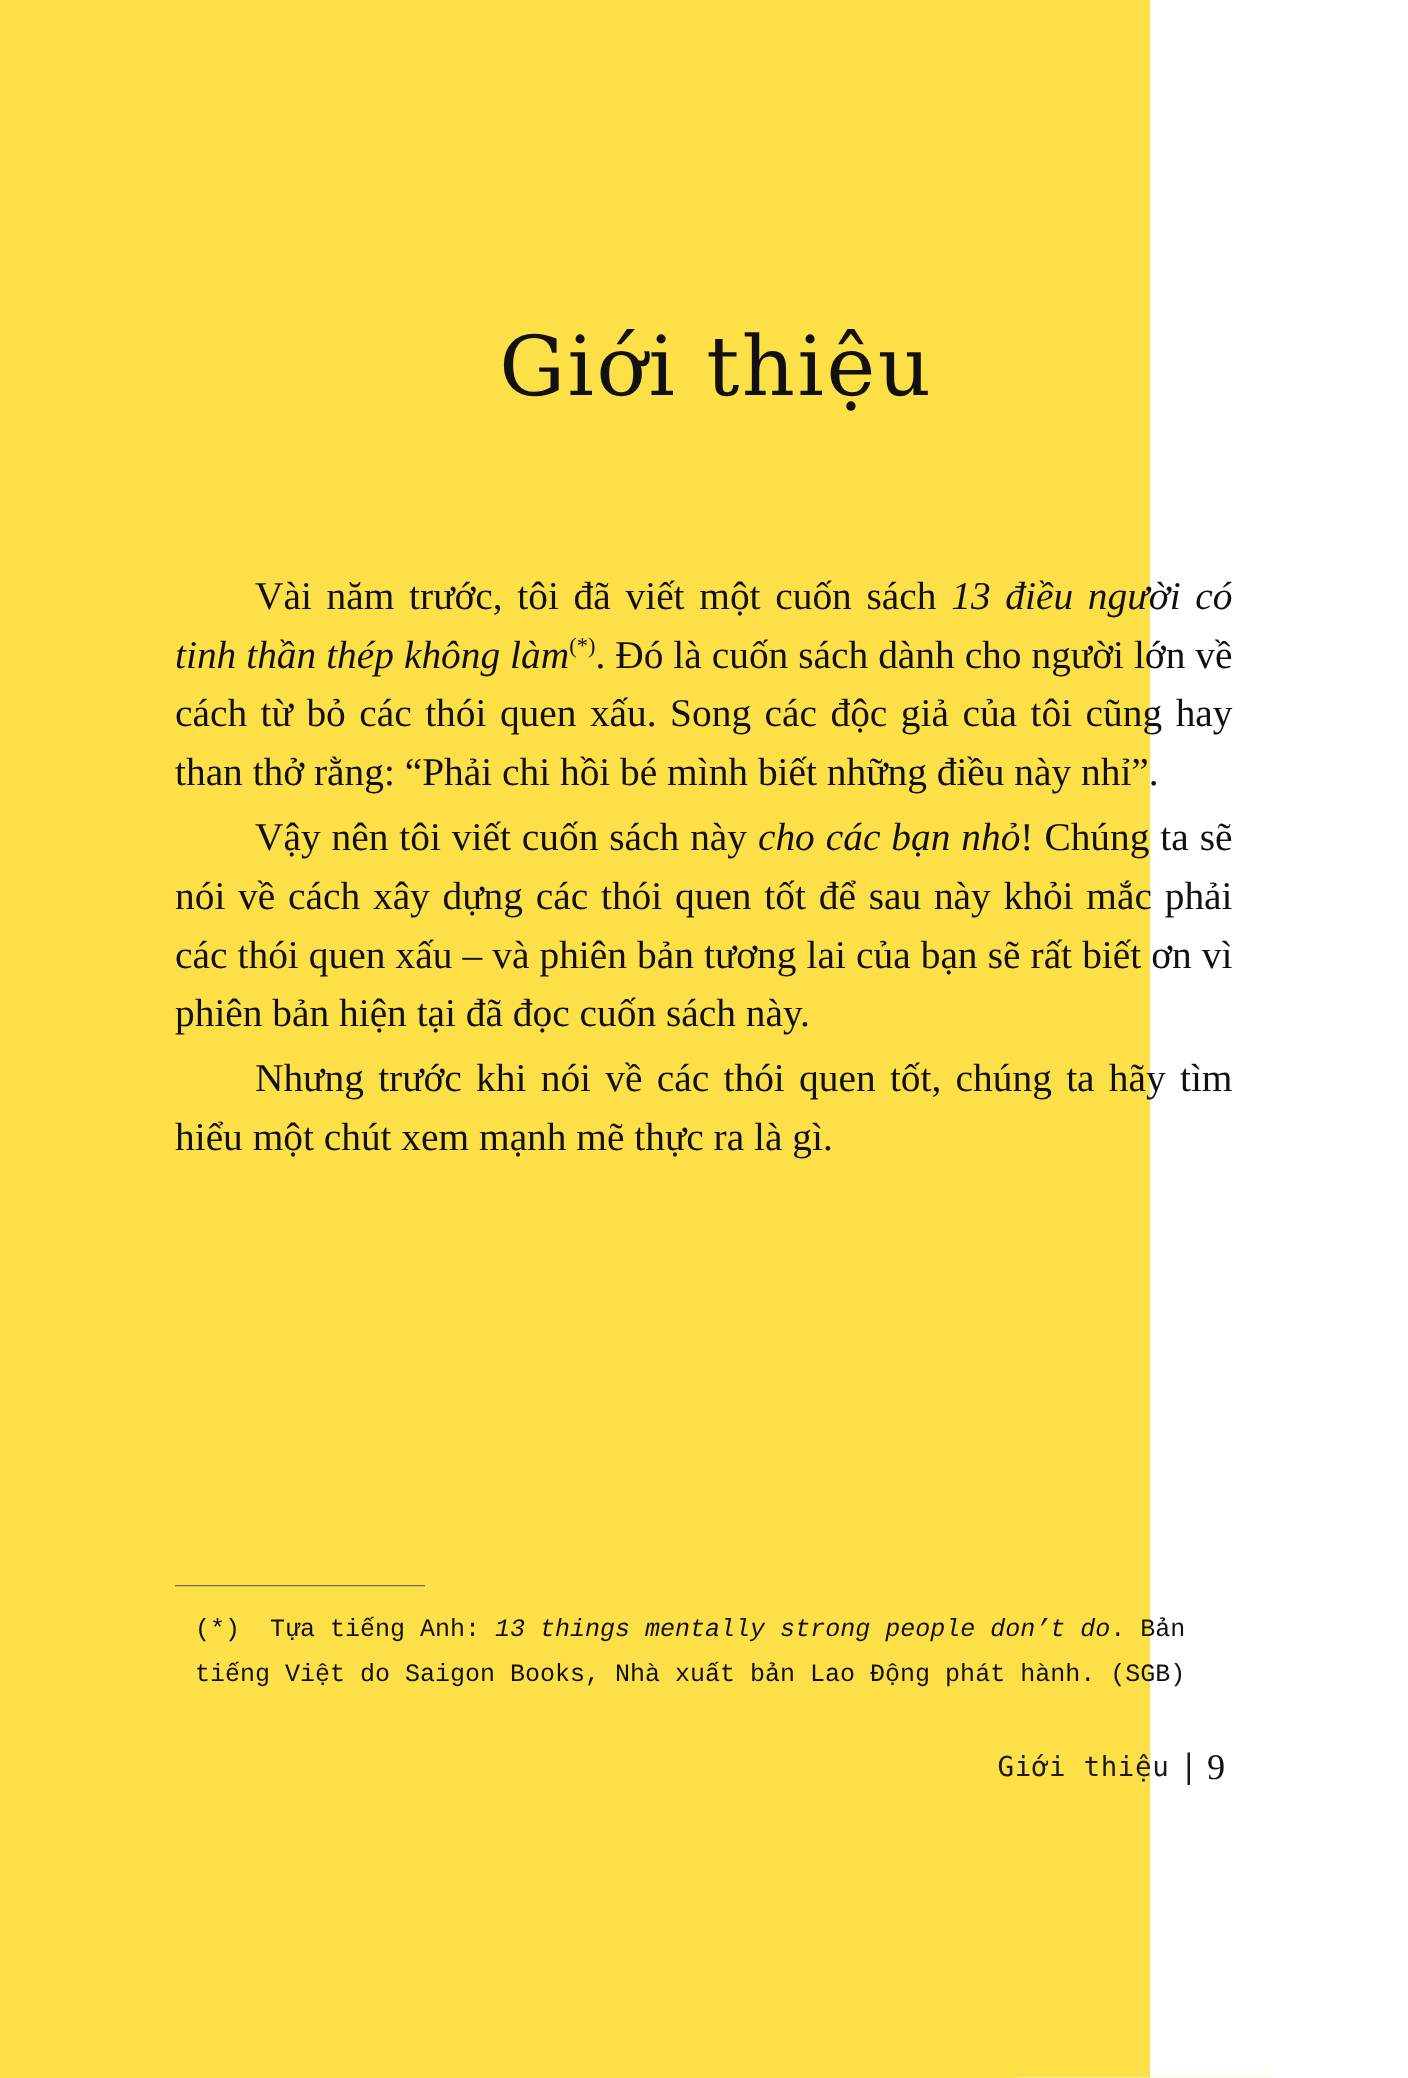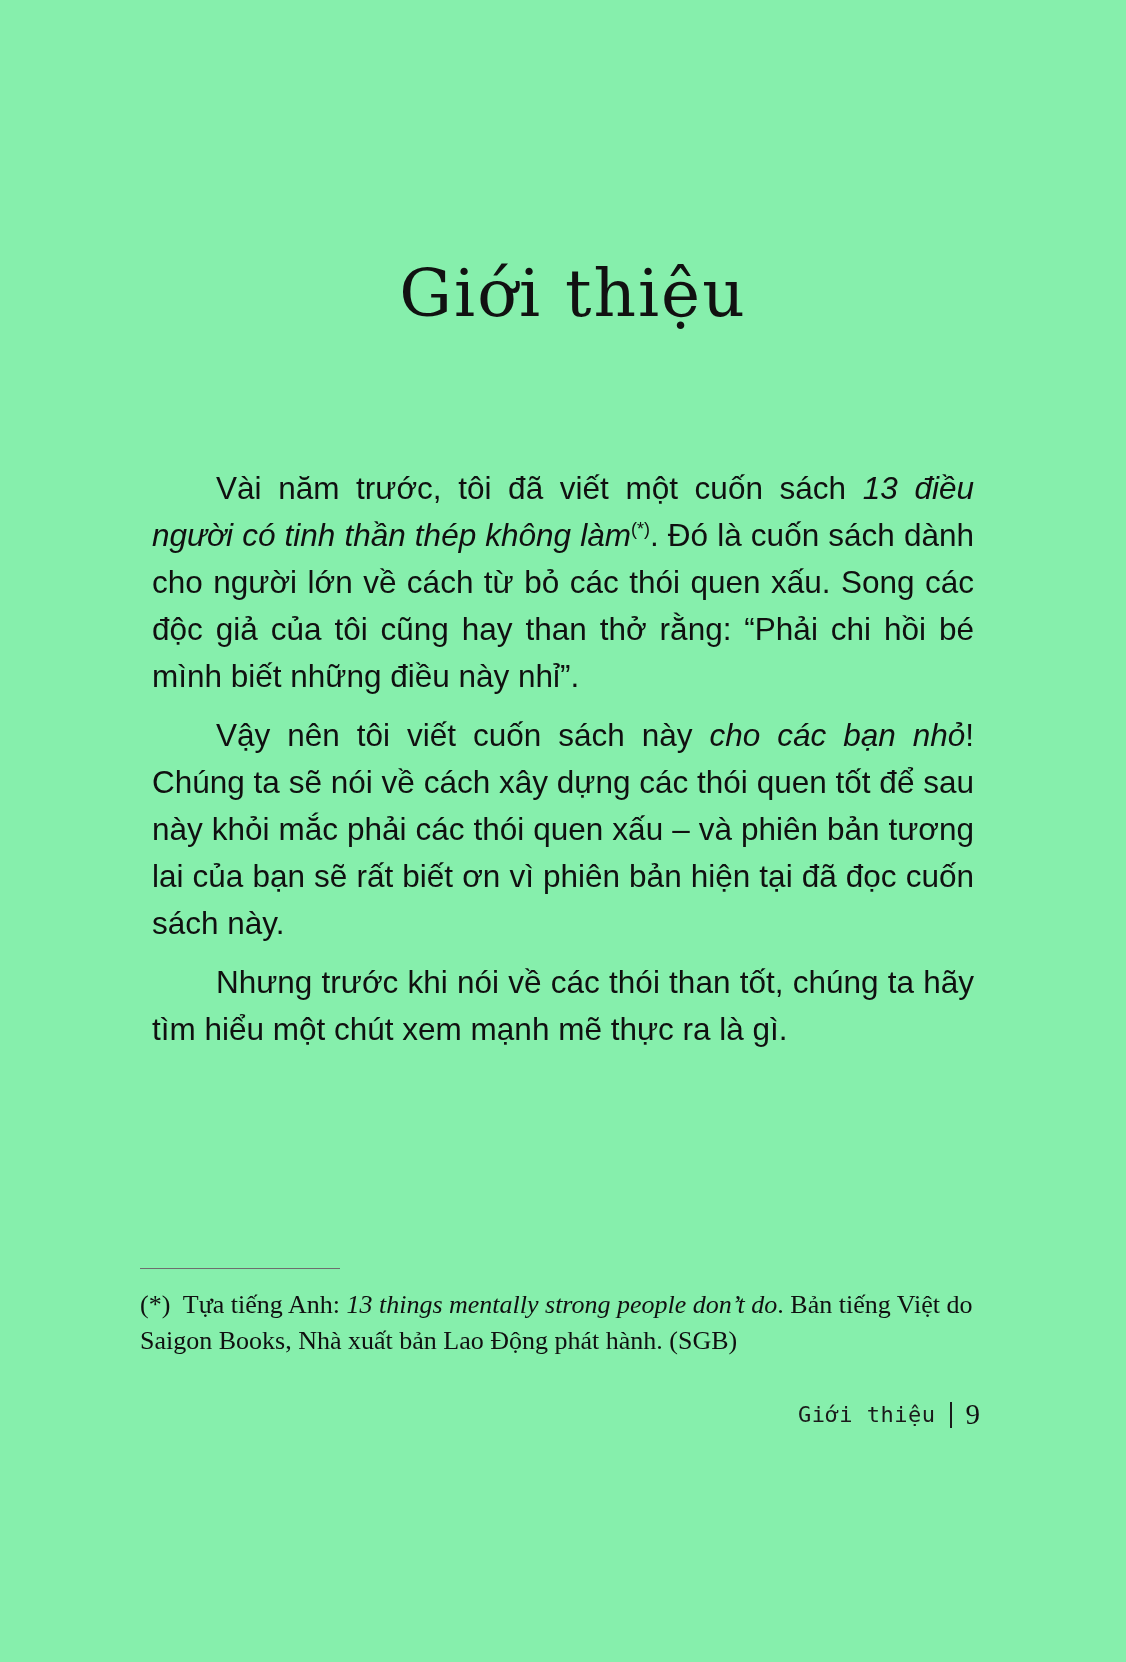--- a/index.html
+++ b/index.html
@@ -13,23 +13,23 @@
     position: relative;
     font-family: "Liberation Serif", serif;
     color: #141414;
     overflow: hidden;
   }
 
   .page {
     position: absolute;
     left: 0;
     top: 0;
-    width: 1126px;
+    width: 920px;
     height: 1662px;
-    background: #86efac;
+    background: #fde047;
   }
 
   .content {
     position: absolute;
     left: 140px;
     top: 0;
     width: 846px;
     height: 1662px;
   }
 
@@ -45,26 +45,26 @@
     padding-top: 258px;
     padding-left: 20px;
   }
 
   .body-text {
     margin: 0;
     padding-top: 122px;
   }
 
   p.para {
-    margin: 12px;
+    margin: 0;
     text-indent: 64px;
     text-align: justify;
     font-size: 31.5px;
     line-height: 47px;
-    font-family: Liberation Sans, sans-serif;
+    font-family: Liberation Serif, serif;
     color: #101010;
     hyphens: none;
   }
 
   p.para + p.para {
     margin-top: 5px;
   }
 
   .it {
     font-style: italic;
@@ -84,26 +84,26 @@
   }
 
   .footnote-rule {
     width: 200px;
     height: 1px;
     background: #6e6e6e;
     margin: 0 0 18px 0;
   }
 
   p.footnote {
-    margin: 0;
-    font-size: 26px;
+    margin: 16px;
+    font-size: 20px;
     line-height: 36px;
     text-align: left;
     color: #101010;
-    font-family: Liberation Serif, serif;
+    font-family: Liberation Mono, monospace;
   }
 
   .page-footer {
     position: absolute;
     right: 0;
     top: 1398px;
     display: flex;
     align-items: center;
     justify-content: flex-end;
     gap: 14px;
@@ -142,21 +142,21 @@
 
       <p class="para">
         <span>Vài năm trước, tôi đã viết một cuốn sách </span><span class="it">13 điều người có tinh thần thép không làm</span><sup class="fn">(*)</sup><span>. Đó là cuốn sách dành cho người lớn về cách từ bỏ các thói quen xấu. Song các độc giả của tôi cũng hay than thở rằng: “Phải chi hồi bé mình biết những điều này nhỉ”.</span>
       </p>
 
       <p class="para">
         <span>Vậy nên tôi viết cuốn sách này </span><span class="it">cho các bạn nhỏ</span><span>! Chúng ta sẽ nói về cách xây dựng các thói quen tốt để sau này khỏi mắc phải các thói quen xấu – và phiên bản tương lai của bạn sẽ rất biết ơn vì phiên bản hiện tại đã đọc cuốn sách này.</span>
       </p>
 
       <p class="para">
-        <span>Nhưng trước khi nói về các thói than tốt, chúng ta hãy tìm hiểu một chút xem mạnh mẽ thực ra là gì.</span>
+        <span>Nhưng trước khi nói về các thói quen tốt, chúng ta hãy tìm hiểu một chút xem mạnh mẽ thực ra là gì.</span>
       </p>
 
 
 
     </div>
 
     <div class="footnote-wrap">
       <div class="footnote-rule"></div>
       <p class="footnote">
         <span>(*)</span>&nbsp;

